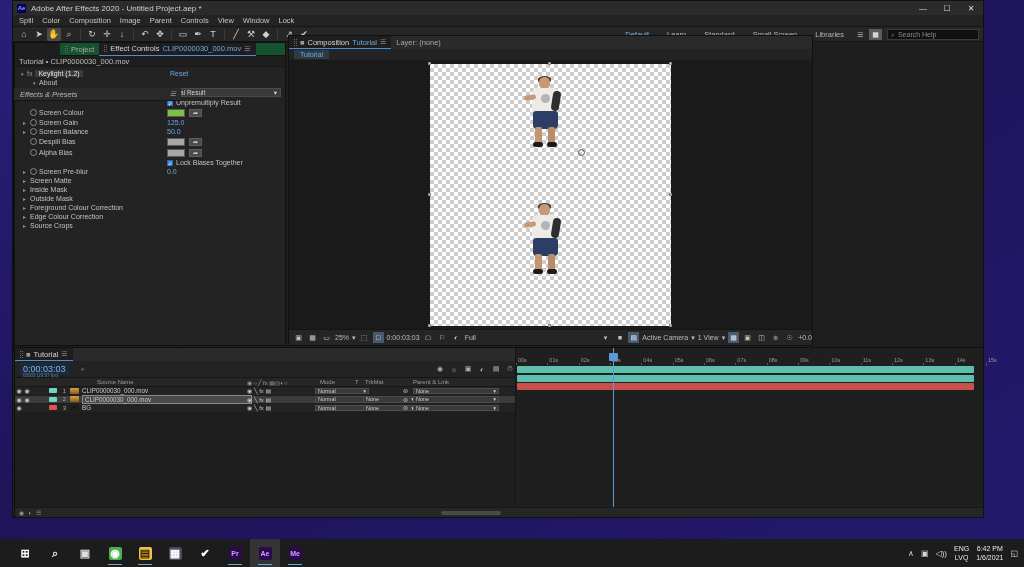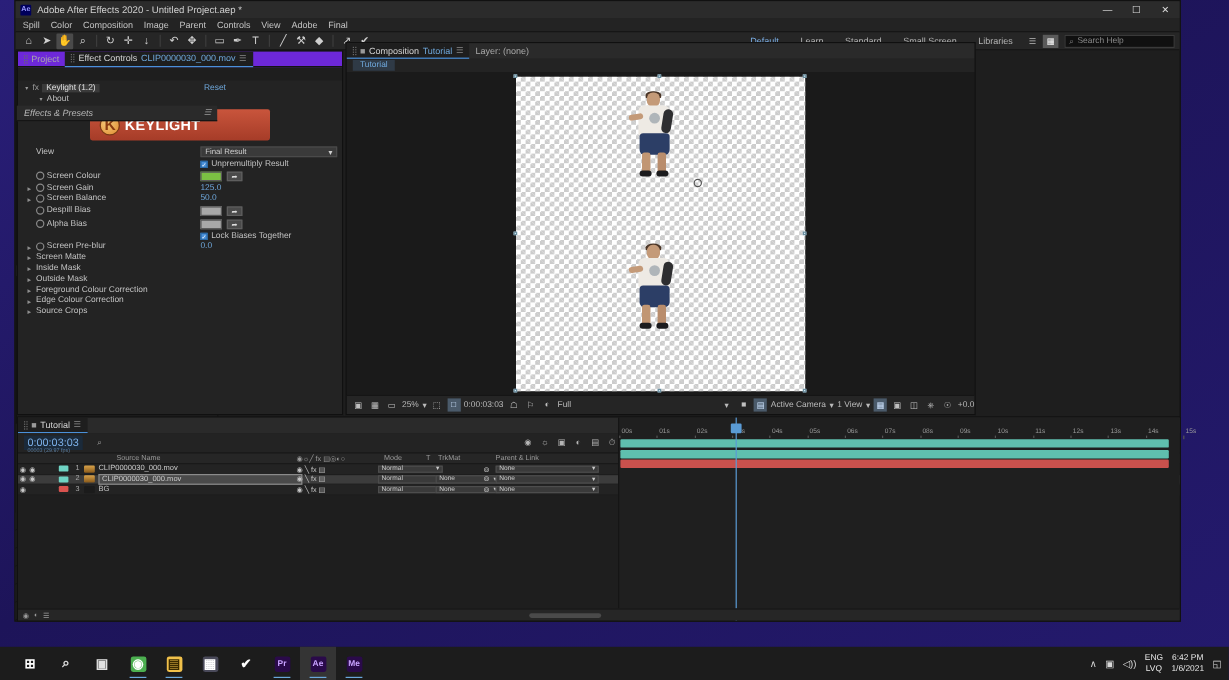--- a/index.html
+++ b/index.html
@@ -48,22 +48,22 @@
   .ws-icn { width: 13px; height: 11px; display: flex; align-items: center;
     justify-content: center; font-size: 7px; color: #bbb; margin: 0 1px; }
   .ws-icn.on { background: #5a5a5a; color: #fff; }
   .search-help { width: 92px; height: 11px; background: #101010; border: 1px solid #3a3a3a;
     display: flex; align-items: center; padding-left: 3px; gap: 3px; margin-left: 4px;
     margin-right: 4px; }
   .search-help span { font-size: 7px; color: #8a8a8a; }
 
   
   .panel { position: absolute; background: #1e1e1e; border: 1px solid #101010; }
-  .ptabs { height: 13px; background: #6d28d9; display: flex; align-items: center;
-    border-bottom: 1px solid #141414; }
+  .ptabs { height: 13px; background: #14532d; display: flex; align-items: center;
+    border-bottom: 1px solid #141414; margin-left: 45px; }
   .ptab { display: flex; align-items: center; gap: 3px; height: 13px; padding: 0 5px;
     font-size: 7.5px; color: #a9a9a9; }
   .ptab.active { background: #1e1e1e; color: #d6d6d6; border-bottom: 1px solid #4a90d9; }
   .ptab .grip { width: 3px; height: 7px; border-left: 1px dotted #6a6a6a;
     border-right: 1px dotted #6a6a6a; }
   .ptab .blue { color: #6fa8dc; }
   .ptab .xx { font-size: 7px; color: #8a8a8a; }
 
   
   #fx-panel { left: 1px; top: 41px; width: 272px; height: 304px; }
@@ -276,22 +276,22 @@
     </div>
 
     <div class="menubar" id="menubar">
         <span>Spill</span>
         <span>Color</span>
         <span>Composition</span>
         <span>Image</span>
         <span>Parent</span>
         <span>Controls</span>
         <span>View</span>
-        <span>Adobe</span>
-        <span>Final</span>
+        <span>Window</span>
+        <span>Lock</span>
       </div>
 
     <div class="toolbar">
       <div id="tools" style="display:flex;align-items:center;gap:1px;">
           <div class="tool">⌂</div>
           <div class="tool">➤</div>
           <div class="tool active">✋</div>
           <div class="tool">⌕</div>
           <div class="tsep"></div>
           <div class="tool">↻</div>
@@ -335,34 +335,31 @@
           <div class="grip"></div>
           <span>Project</span>
         </div>
         <div class="ptab active">
           <div class="grip"></div>
           <span>Effect Controls</span>
           <span class="blue">CLIP0000030_000.mov</span>
           <span class="xx">☰</span>
         </div>
       </div>
+      <div class="fx-subhead">Tutorial • CLIP0000030_000.mov</div>
       <div class="fx-body">
         <div class="fx-row" style="position:relative;margin-top:2px;">
           <span class="tri">▾</span>
           <span style="color:#9a9a9a;margin-right:3px;">fx</span>
           <span class="fxname">Keylight (1.2)</span>
           <span class="reset">Reset</span>
         </div>
         <div class="fx-row" style="padding-left:18px;">
           <span class="tri">▾</span>
           <span>About</span>
-        </div>
-        <div class="keylight-logo">
-          <div class="kl-circle"></div>
-          <div class="kl-text">KEYLIGHT</div>
         </div>
         <div id="fx-props">
             <div class="prow" style="position: relative; height: 11px;">
               <span class="stp"></span>
               <span class="lbl">View</span>
               <span class="dropdown">
                 <span>Final Result</span>
                 <span>▾</span>
               </span>
             </div>

